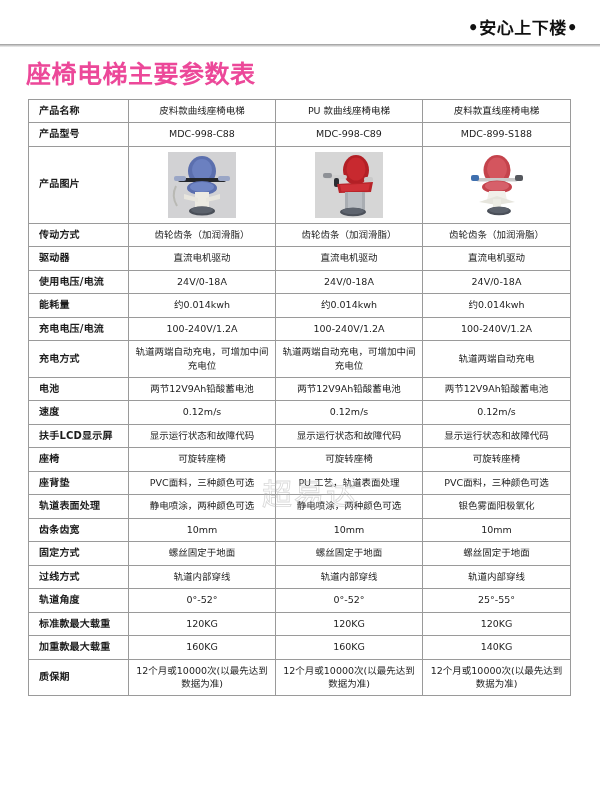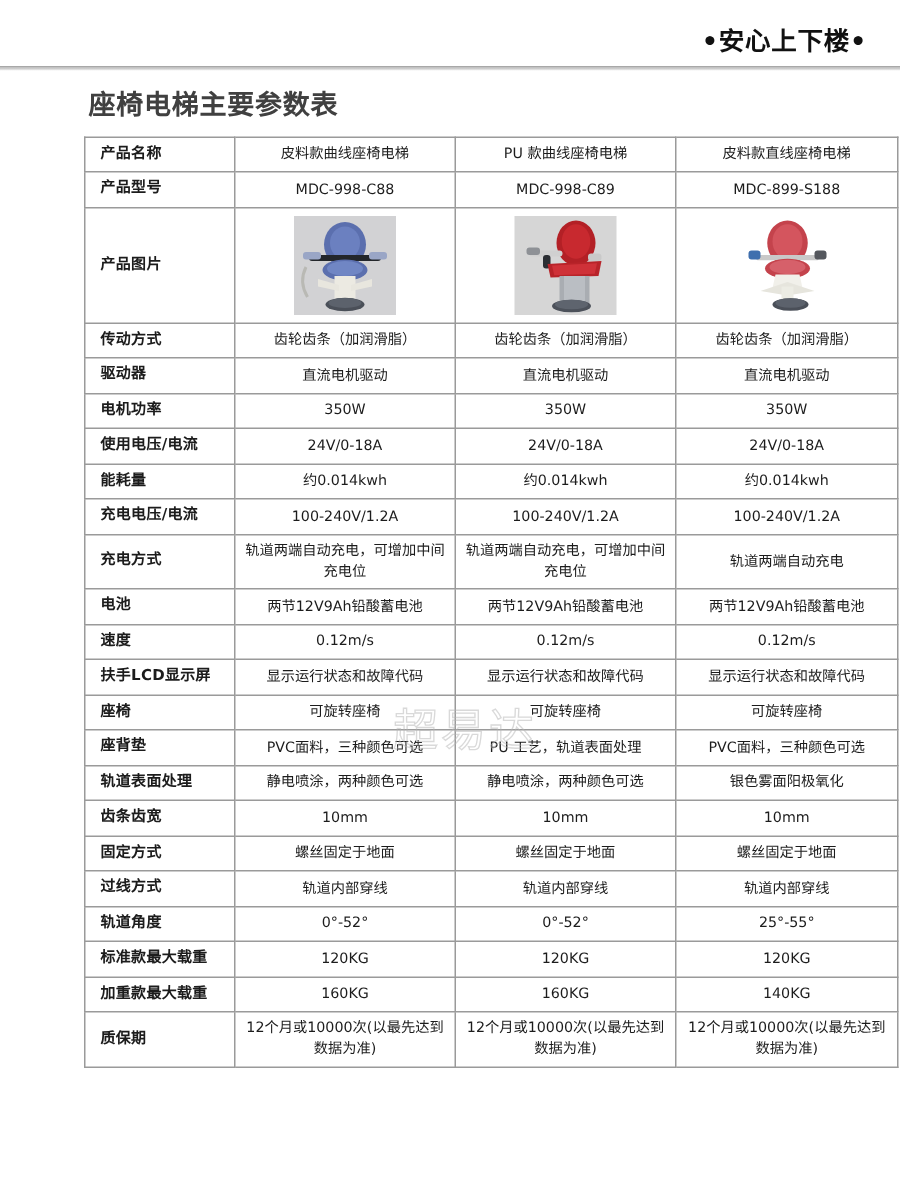--- a/index.html
+++ b/index.html
@@ -39,40 +39,38 @@
   }
   .banner-rule {
     height: 3px;
     margin: 0 0 0 0;
     background: linear-gradient(to bottom, #b9b9b9 0%, #d8d8d8 55%, #f2f2f2 100%);
     border-top: 1px solid #a8a8a8;
   }
 
   
   .title {
-    font-size: 18px;
+    font-size: 25px;
     font-weight: bold;
-    color: #404040;
+    color: #ec4899;
     padding: 14px 0 10px 26px;
     line-height: 1.1;
     letter-spacing: 0.5px;
-    margin-left: 33px;
   }
 
   
   .table-wrap {
     position: relative;
     margin: 0 30px 0 28px;
   }
   table.spec {
     width: 542px;
     border-collapse: collapse;
     table-layout: fixed;
     background: transparent;
-    margin-left: 28px;
   }
   table.spec td {
     border: 1px solid #9a9a9a;
     padding: 4px 5px;
     font-size: 9.5px;
     color: #1c1c1c;
     text-align: center;
     vertical-align: middle;
     line-height: 1.45;
     word-break: break-word;
@@ -232,26 +230,20 @@
             <td class="val">齿轮齿条（加润滑脂）</td>
             <td class="val-last">齿轮齿条（加润滑脂）</td>
           </tr>
           <tr>
             <td class="rowhead">驱动器</td>
             <td class="val">直流电机驱动</td>
             <td class="val">直流电机驱动</td>
             <td class="val-last">直流电机驱动</td>
           </tr>
           <tr>
-            <td class="rowhead">电机功率</td>
-            <td class="val">350W</td>
-            <td class="val">350W</td>
-            <td class="val-last">350W</td>
-          </tr>
-          <tr>
             <td class="rowhead">使用电压/电流</td>
             <td class="val">24V/0-18A</td>
             <td class="val">24V/0-18A</td>
             <td class="val-last">24V/0-18A</td>
           </tr>
           <tr>
             <td class="rowhead">能耗量</td>
             <td class="val">约0.014kwh</td>
             <td class="val">约0.014kwh</td>
             <td class="val-last">约0.014kwh</td>

